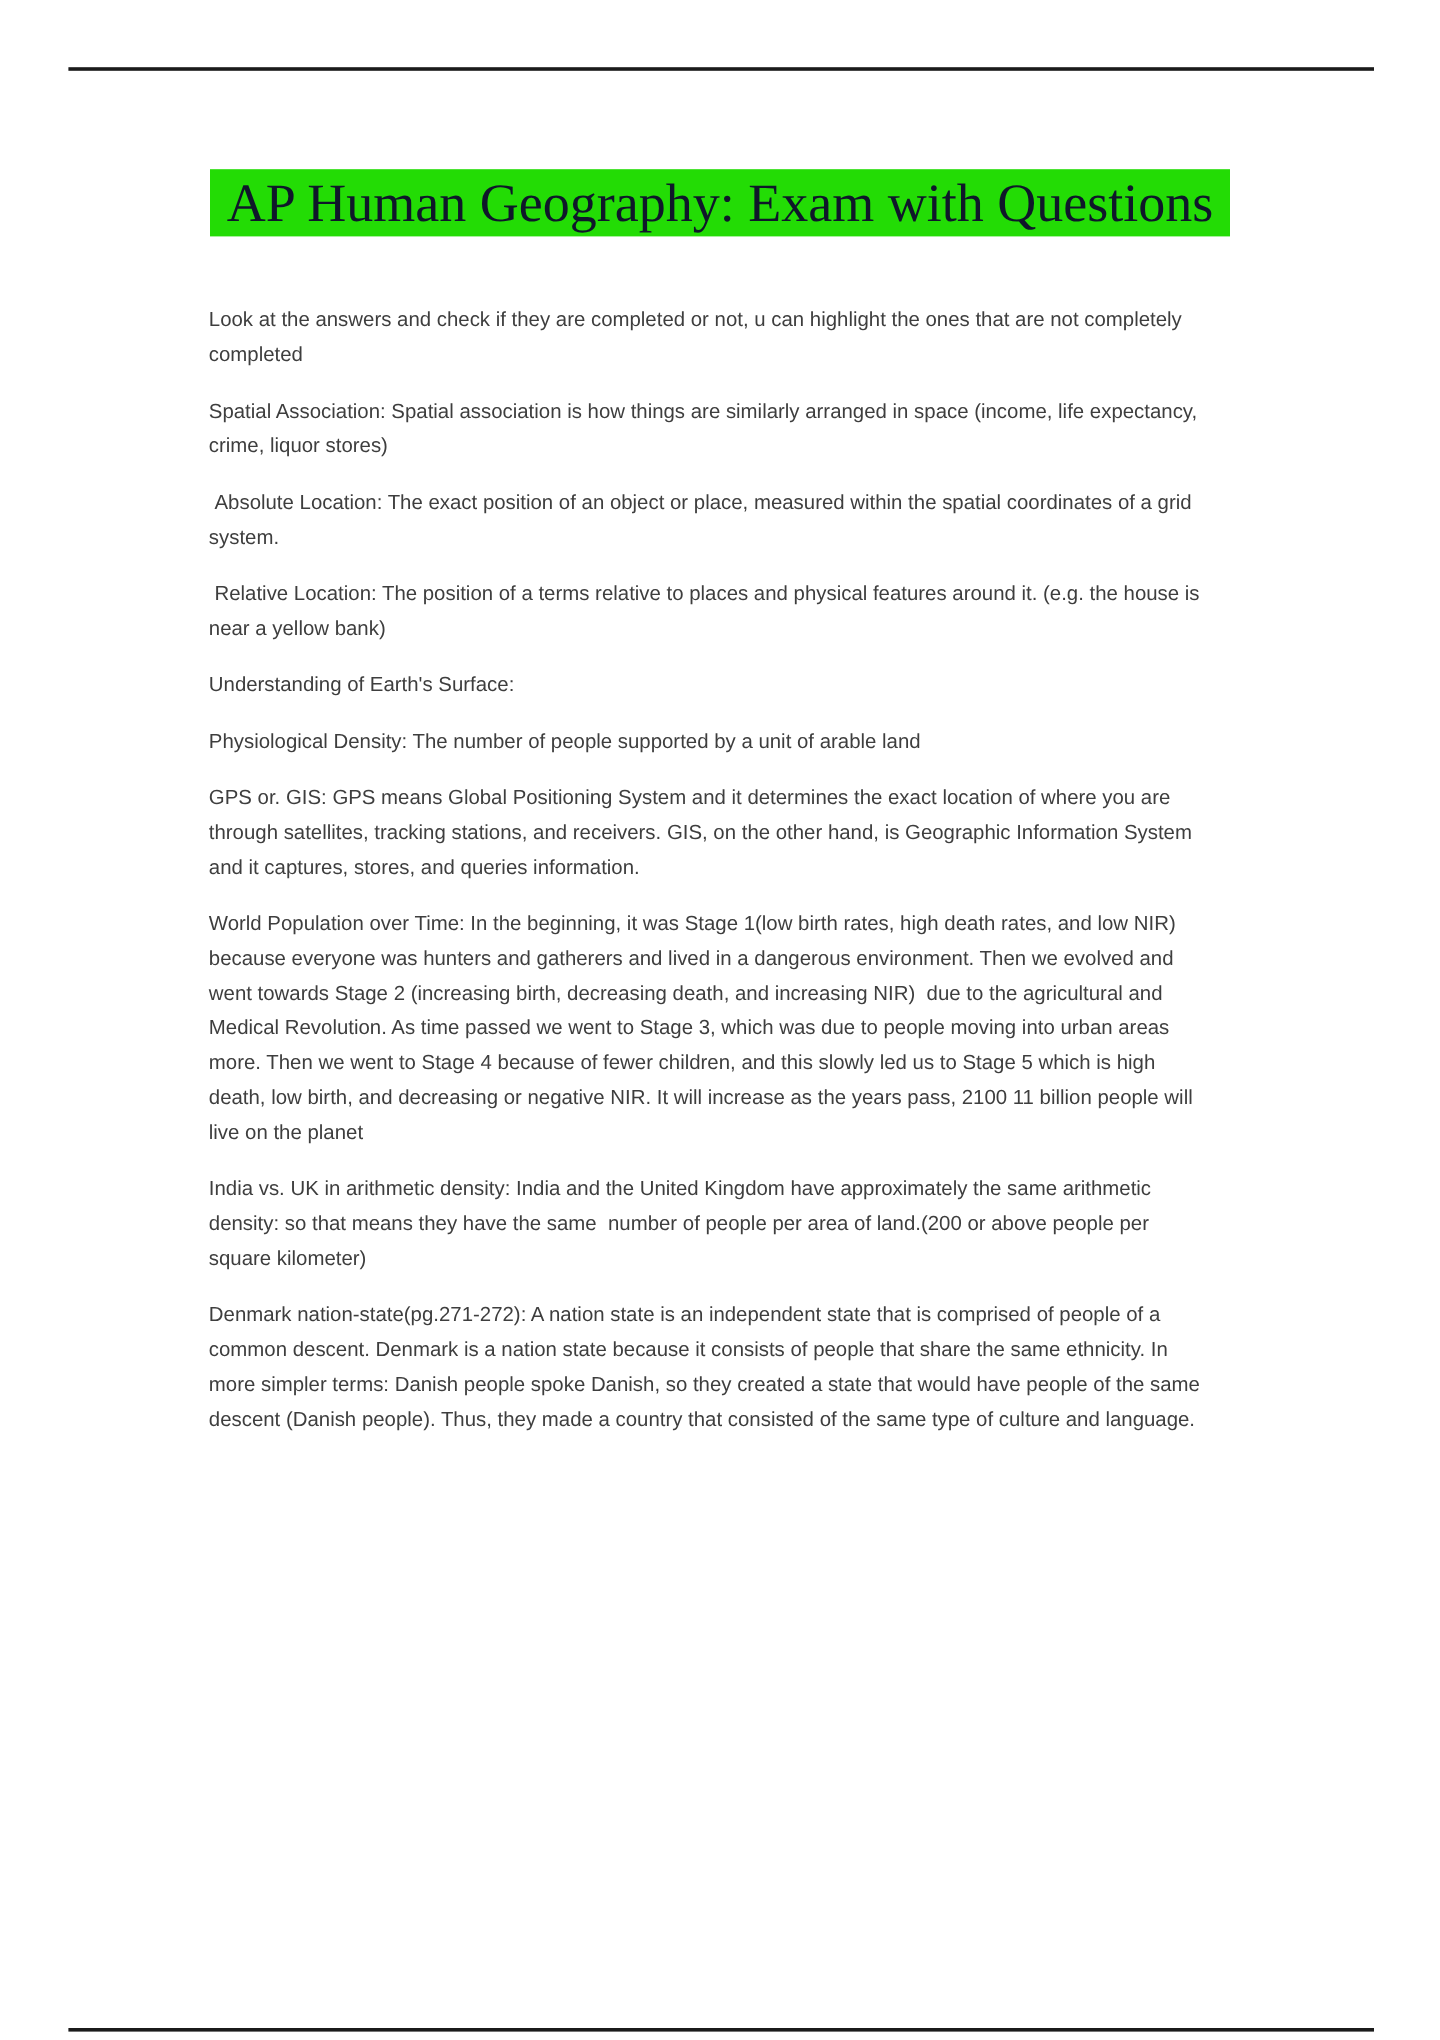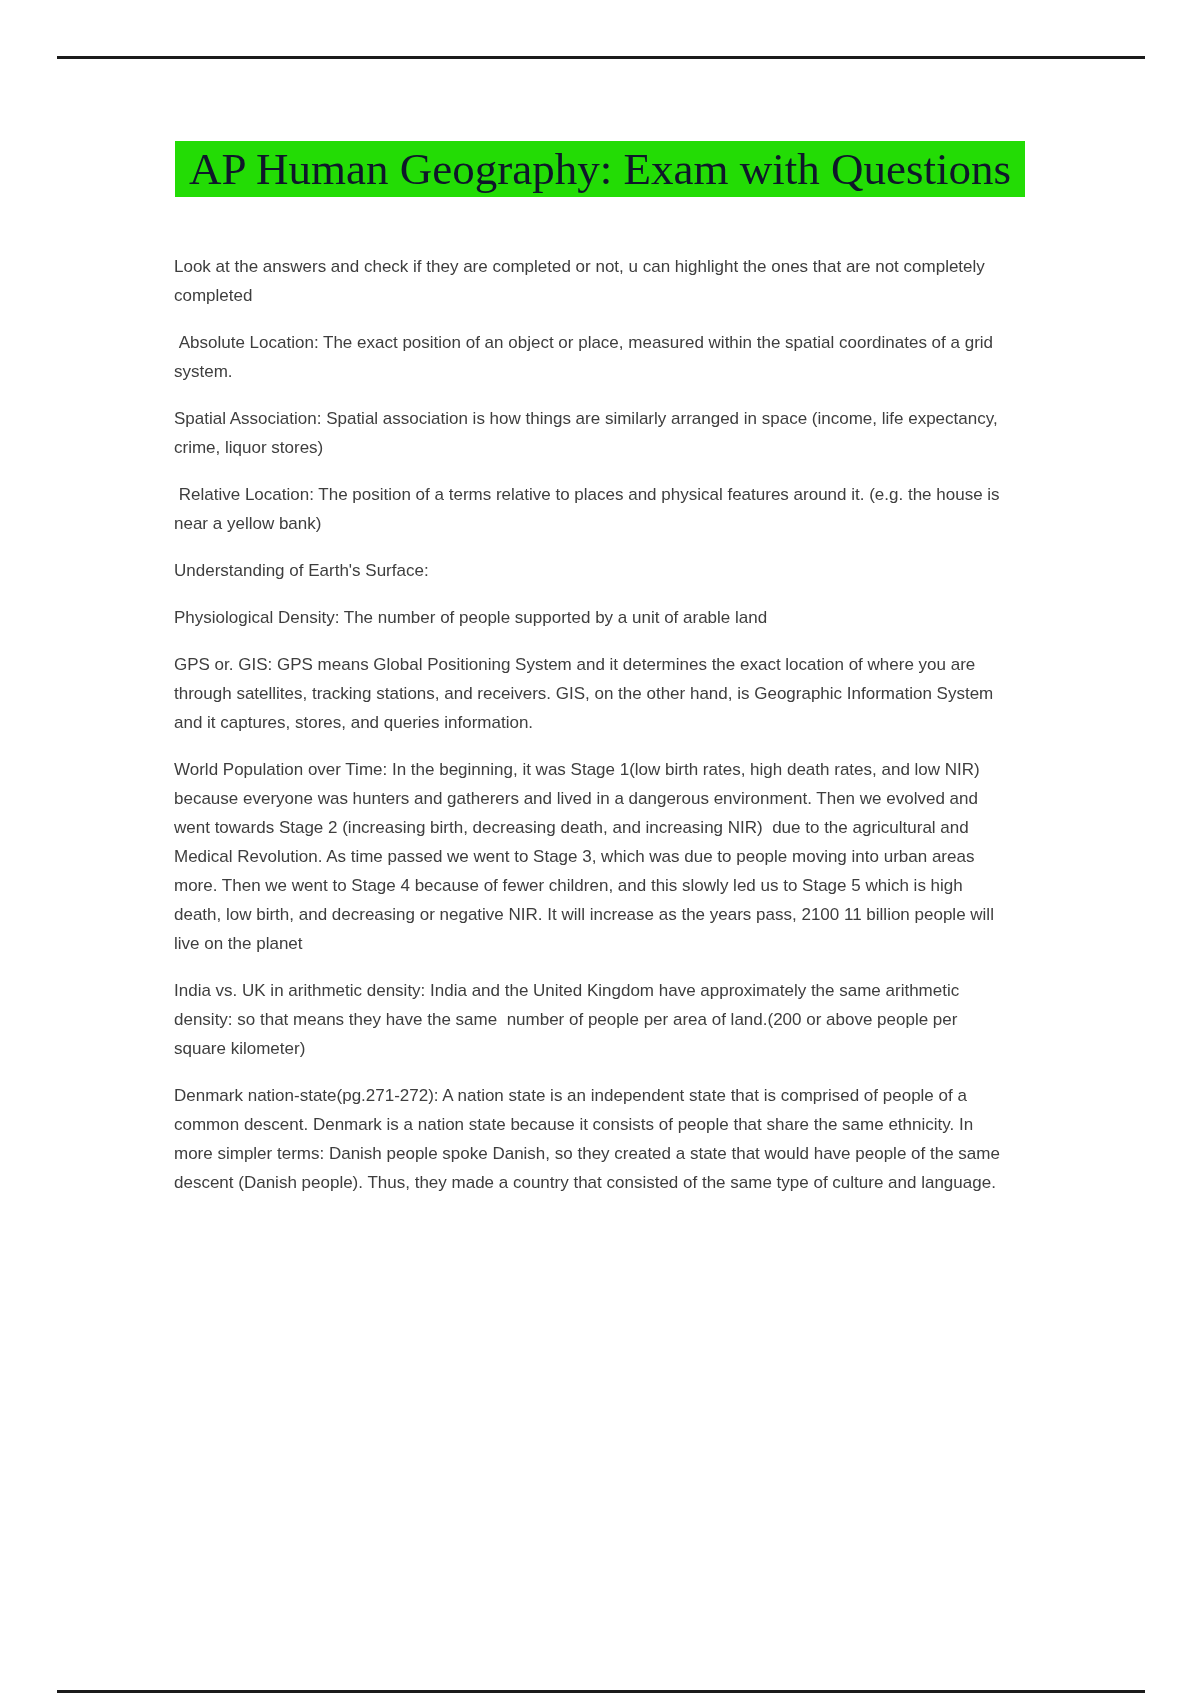--- a/index.html
+++ b/index.html
@@ -64,22 +64,22 @@
 <div class="page">
 
   <div class="rule rule-top"></div>
 
   <h1 class="title-block" style="margin:0;">
     <span class="title-line"><span>AP Human Geography: Exam with Questions</span></span>
   </h1>
 
   <div class="content">
     <p>Look at the answers and check if they are completed or not, u can highlight the ones that are not completely completed</p>
+    <p>Spatial Association: Spatial association is how things are similarly arranged in space (income, life expectancy, crime, liquor stores)</p>
     <p> Absolute Location: The exact position of an object or place, measured within the spatial coordinates of a grid system.</p>
-    <p>Spatial Association: Spatial association is how things are similarly arranged in space (income, life expectancy, crime, liquor stores)</p>
     <p> Relative Location: The position of a terms relative to places and physical features around it. (e.g. the house is near a yellow bank)</p>
     <p>Understanding of Earth's Surface:</p>
     <p>Physiological Density: The number of people supported by a unit of arable land</p>
     <p>GPS or. GIS: GPS means Global Positioning System and it determines the exact location of where you are through satellites, tracking stations, and receivers. GIS, on the other hand, is Geographic Information System and it captures, stores, and queries information.</p>
     <p>World Population over Time: In the beginning, it was Stage 1(low birth rates, high death rates, and low NIR) because everyone was hunters and gatherers and lived in a dangerous environment. Then we evolved and went towards Stage 2 (increasing birth, decreasing death, and increasing NIR)  due to the agricultural and Medical Revolution. As time passed we went to Stage 3, which was due to people moving into urban areas more. Then we went to Stage 4 because of fewer children, and this slowly led us to Stage 5 which is high death, low birth, and decreasing or negative NIR. It will increase as the years pass, 2100 11 billion people will live on the planet</p>
     <p>India vs. UK in arithmetic density: India and the United Kingdom have approximately the same arithmetic density: so that means they have the same  number of people per area of land.(200 or above people per square kilometer)</p>
     <p>Denmark nation-state(pg.271-272): A nation state is an independent state that is comprised of people of a common descent. Denmark is a nation state because it consists of people that share the same ethnicity. In more simpler terms: Danish people spoke Danish, so they created a state that would have people of the same descent (Danish people). Thus, they made a country that consisted of the same type of culture and language.</p>
   </div>
 
   <div class="rule rule-bottom"></div>

